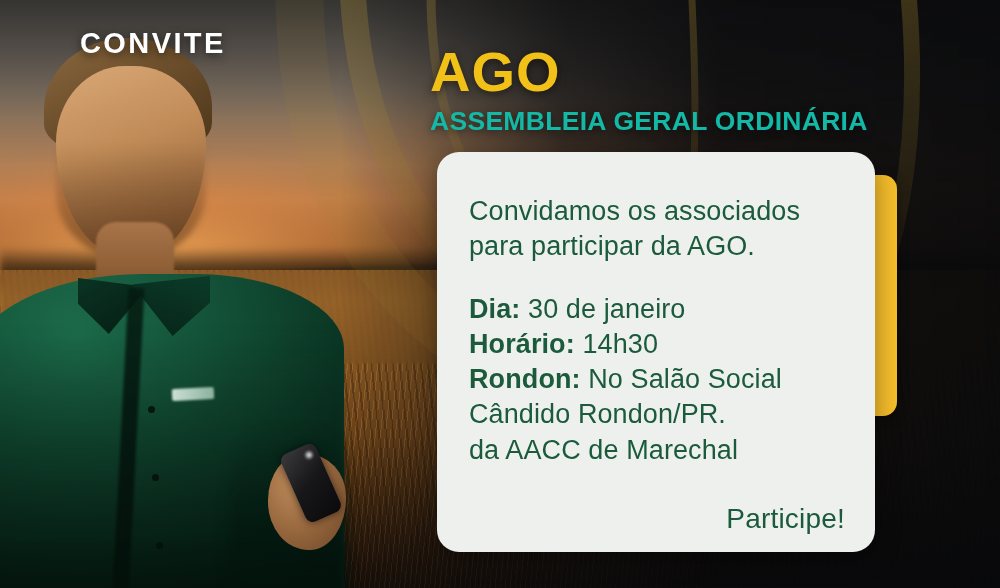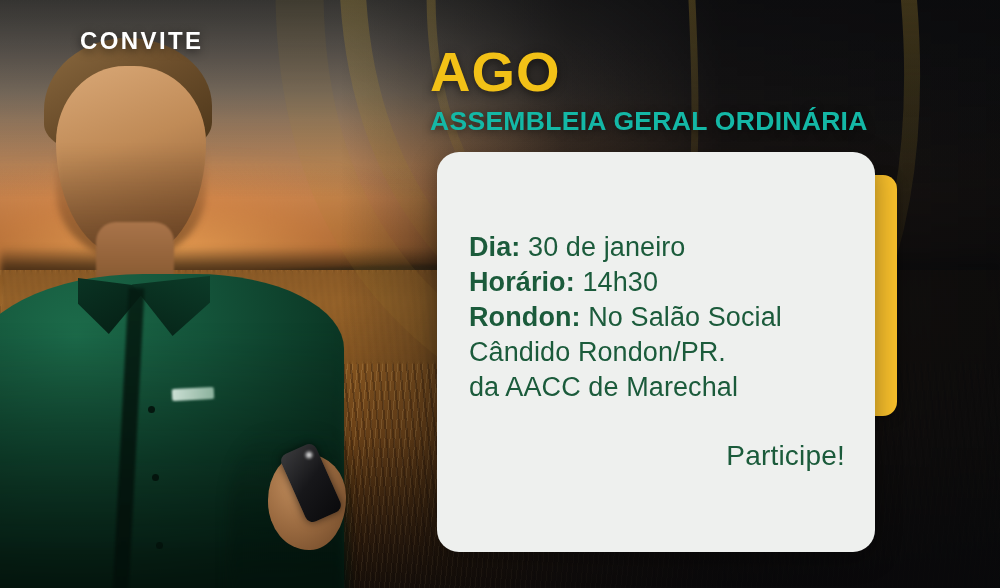--- a/index.html
+++ b/index.html
@@ -187,21 +187,21 @@
   }
   .arm-shadow{
     position:absolute; left:236px; top:400px; width:120px; height:188px;
     background:linear-gradient(180deg, rgba(6,36,24,.0), rgba(3,20,13,.75));
     border-radius:40% 30% 10% 10%; filter:blur(6px);
   }
 
   
   .convite{
     position:absolute; left:80px; top:27px;
-    font-size:24px; font-weight:bold; letter-spacing:2.4px;
+    font-size:29px; font-weight:bold; letter-spacing:2.4px;
     color:#ffffff; text-shadow:0 2px 10px rgba(0,0,0,.7);
   }
   .ago-block{
     position:absolute; left:430px; top:44px; width:470px; text-align:left;
   }
   .ago{
     font-size:56px; font-weight:bold; letter-spacing:1px; line-height:1;
     color:#F2C117; text-shadow:0 2px 10px rgba(0,0,0,.55);
   }
   .ago-sub{
@@ -224,21 +224,21 @@
     background:#EEF0EE; border-radius:22px;
     box-shadow:0 6px 26px rgba(0,0,0,.38);
     padding:42px 30px 0 32px;
     color:#1B5B3B;
   }
   .card-lead{
     font-size:27px; line-height:1.30; font-weight:normal;
     letter-spacing:.1px;
   }
   .card-details{
-    margin-top:36px; font-size:27px; line-height:1.30; letter-spacing:.1px;
+    margin-top:28px; font-size:27px; line-height:1.30; letter-spacing:.1px;
   }
   .card-details .lbl{ font-weight:bold; }
   .card-cta{
     margin-top:35px; text-align:right;
     font-size:28px; letter-spacing:.2px;
   }
 </style>
 </head>
 <body>
 
@@ -294,20 +294,24 @@
   <div class="convite">CONVITE</div>
 
   <div class="ago-block">
     <div class="ago">AGO</div>
     <div class="ago-sub">ASSEMBLEIA GERAL ORDINÁRIA</div>
   </div>
 
   <div class="accent-bar"></div>
 
   <div class="card">
+    <div class="card-lead">
+      <div>Convidamos os associados</div>
+      <div>para participar da AGO.</div>
+    </div>
 
     <div class="card-details">
       <div>
         <span class="lbl">Dia:</span><span> 30 de janeiro</span>
       </div>
       <div>
         <span class="lbl">Horário:</span><span> 14h30</span>
       </div>
       <div>
         <span class="lbl">Rondon:</span><span> No Salão Social</span>

